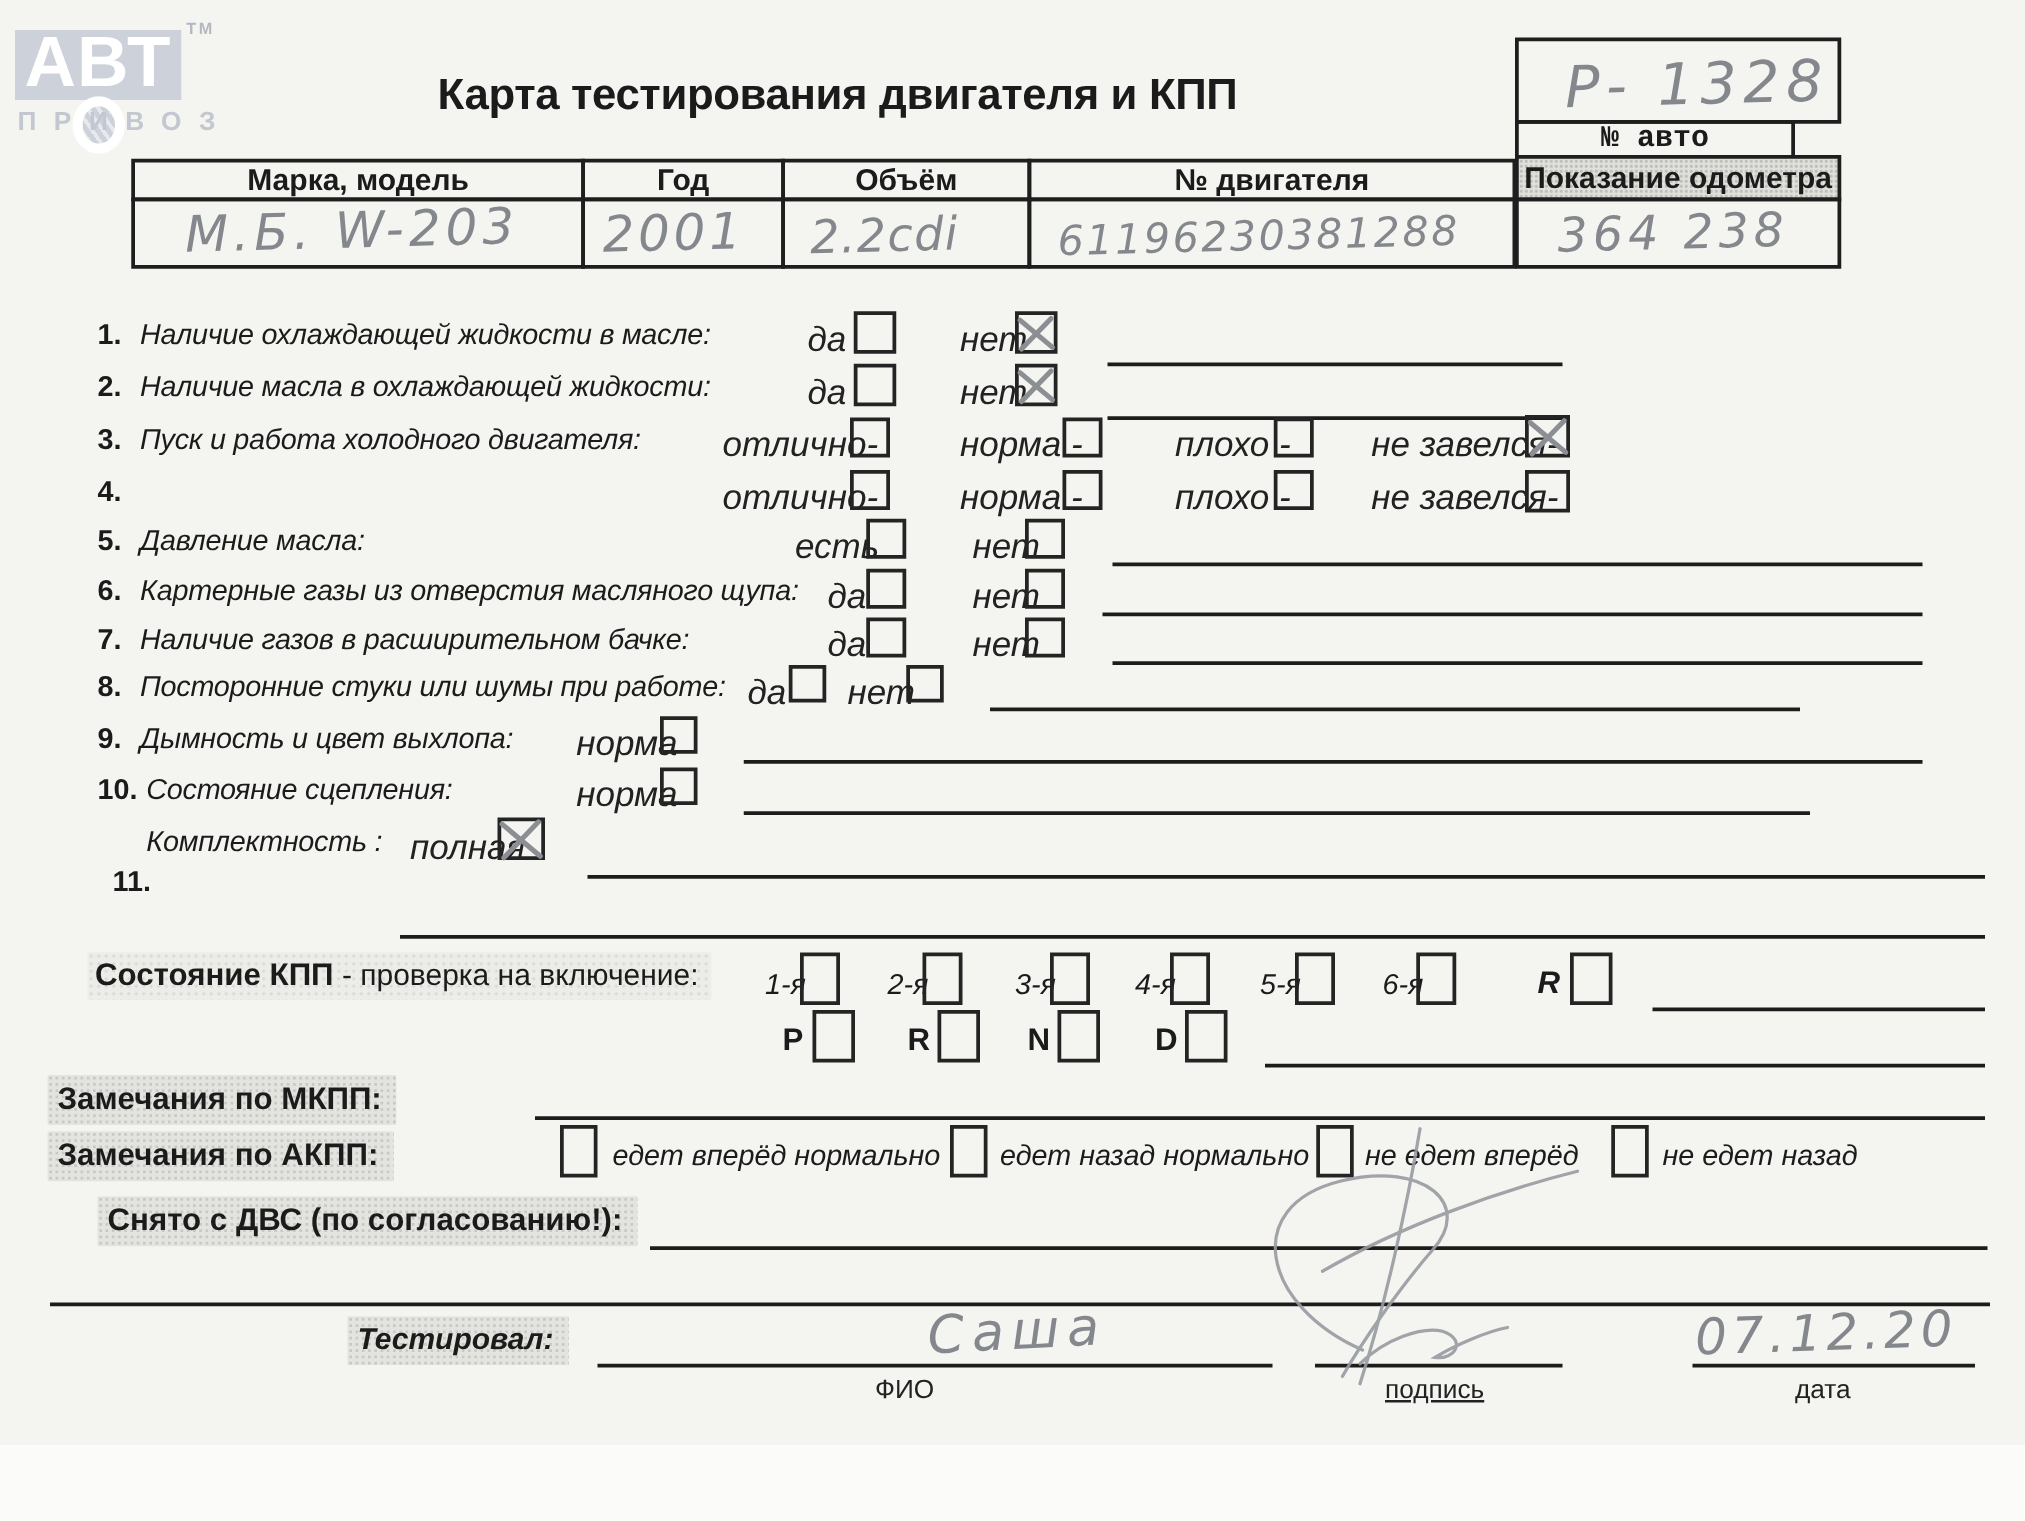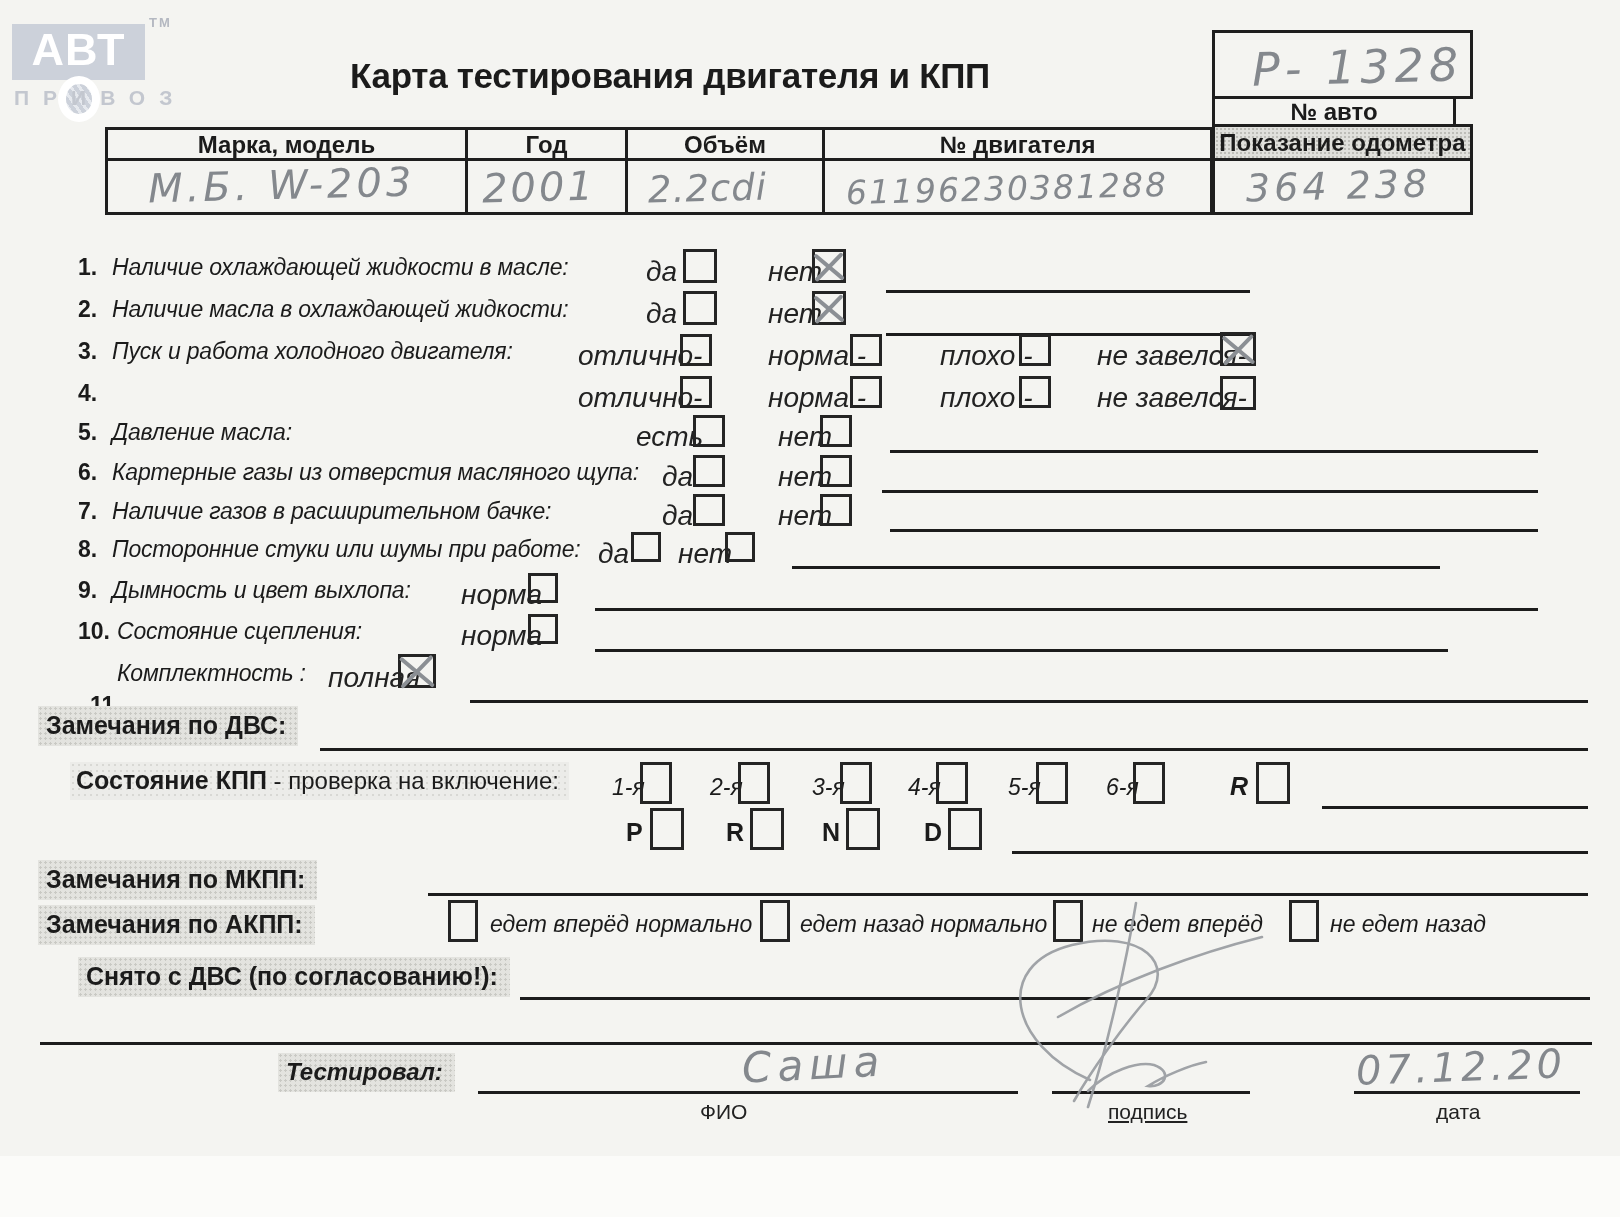--- a/index.html
+++ b/index.html
@@ -26,21 +26,21 @@
   .plabel{position:absolute;font-size:25px;font-weight:bold;white-space:nowrap;}
   
   .cell{position:absolute;border:3px solid #1e1e1e;box-sizing:border-box;text-align:center;
         font-weight:bold;font-size:24px;}
   .cell.dotted{background-color:#e0e0dc;background-image:radial-gradient(#bdbdb8 1px, transparent 1.4px);background-size:4px 4px;}
   
   .hw{position:absolute;font-family:"DejaVu Sans",sans-serif;font-style:italic;color:#84888d;
       white-space:nowrap;transform:rotate(-1.5deg);}
   
   #logo-block{position:absolute;left:12px;top:24px;width:133px;height:56px;background:#ccd1da;
-      color:#ffffff;font-weight:bold;font-size:45px;line-height:52px;text-align:center;letter-spacing:1px;}
+      color:#ffffff;font-weight:bold;font-size:57px;line-height:52px;text-align:center;letter-spacing:1px;}
   .logo-o{display:inline-block;width:26px;height:30px;border:8px solid #fff;border-radius:50%;
       vertical-align:-2px;background:repeating-linear-gradient(55deg,#ccd1da 0 4px,#e6e9ee 4px 7px);}
   #logo-tm{position:absolute;left:149px;top:15px;font-size:13px;font-weight:bold;color:#b4b8c1;letter-spacing:2px;}
   #logo-sub{position:absolute;left:14px;top:86px;font-size:21px;font-weight:bold;color:#c3c7cf;letter-spacing:14px;}
   #title{position:absolute;left:300px;top:56px;width:740px;text-align:center;font-size:35px;font-weight:bold;letter-spacing:-0.3px;}
   .ftr{position:absolute;font-size:21px;color:#222;white-space:nowrap;}
   #bottom-band{position:absolute;left:0;top:1156px;width:1620px;height:61px;background:#fbfbf9;}
 </style>
 </head>
 <body>
@@ -48,21 +48,21 @@
 <div id="page">
 
   <div id="logo-block"><span>АВТ</span><span class="logo-o"></span></div>
   <div id="logo-tm">TM</div>
   <div id="logo-sub">ПРИВОЗ</div>
 
   <div id="title">Карта тестирования двигателя  и КПП</div>
 
   <div class="cell" style="left:1212px;top:30px;width:261px;height:69px;"></div>
   <div class="hw" style="left:1252px;top:40px;font-size:46px;letter-spacing:5px;">Р- 1328</div>
-  <div class="cell" style="left:1212px;top:96px;width:244px;height:31px;line-height:26px;">№ авто</div>
+  <div class="cell" style="left:1212px;top:96px;width:224px;height:31px;line-height:26px;font-family:Liberation Mono, monospace;">№ авто</div>
   <div class="cell dotted" style="left:1212px;top:124px;width:261px;height:37px;line-height:32px;">Показание одометра</div>
   <div class="cell" style="left:1212px;top:158px;width:261px;height:57px;"></div>
   <div class="hw" style="left:1246px;top:164px;font-size:38px;letter-spacing:4px;">364 238</div>
 
   <div class="cell" style="left:105px;top:127px;width:363px;height:34px;line-height:29px;">Марка, модель</div>
   <div class="cell" style="left:465px;top:127px;width:163px;height:34px;line-height:29px;">Год</div>
   <div class="cell" style="left:625px;top:127px;width:200px;height:34px;line-height:29px;">Объём</div>
   <div class="cell" style="left:822px;top:127px;width:391px;height:34px;line-height:29px;">№ двигателя</div>
   <div class="cell" style="left:105px;top:158px;width:363px;height:57px;"></div>
   <div class="cell" style="left:465px;top:158px;width:163px;height:57px;"></div>
@@ -153,21 +153,20 @@
   <div class="opt" style="left:461px;top:620px;">норма</div>
   <span class="box" style="left:528px;top:614px;width:30px;height:30px;"></span>
   <div class="cline" style="left:595px;top:649px;width:853px;"></div>
 
   <div class="num" style="left:78px;top:692px;margin-left:12px;">11.</div>
   <div class="lbl" style="left:117px;top:660px;">Комплектность :</div>
   <div class="opt" style="left:328px;top:662px;">полная</div>
   <span class="box checked" style="left:398px;top:654px;width:38px;height:34px;"></span>
   <div class="cline" style="left:470px;top:700px;width:1118px;"></div>
 
-  <div class="shade" style="left:38px;top:706px;">Замечания по ДВС:</div>
   <div class="cline" style="left:320px;top:748px;width:1268px;"></div>
 
   <div class="seclbl" style="left:70px;top:762px;"><b>Состояние КПП</b><span> - проверка на включение:</span></div>
   <div class="glabel" style="left:612px;top:774px;">1-я</div>
   <span class="box" style="left:640px;top:762px;width:32px;height:42px;"></span>
   <div class="glabel" style="left:710px;top:774px;">2-я</div>
   <span class="box" style="left:738px;top:762px;width:32px;height:42px;"></span>
   <div class="glabel" style="left:812px;top:774px;">3-я</div>
   <span class="box" style="left:840px;top:762px;width:32px;height:42px;"></span>
   <div class="glabel" style="left:908px;top:774px;">4-я</div>

